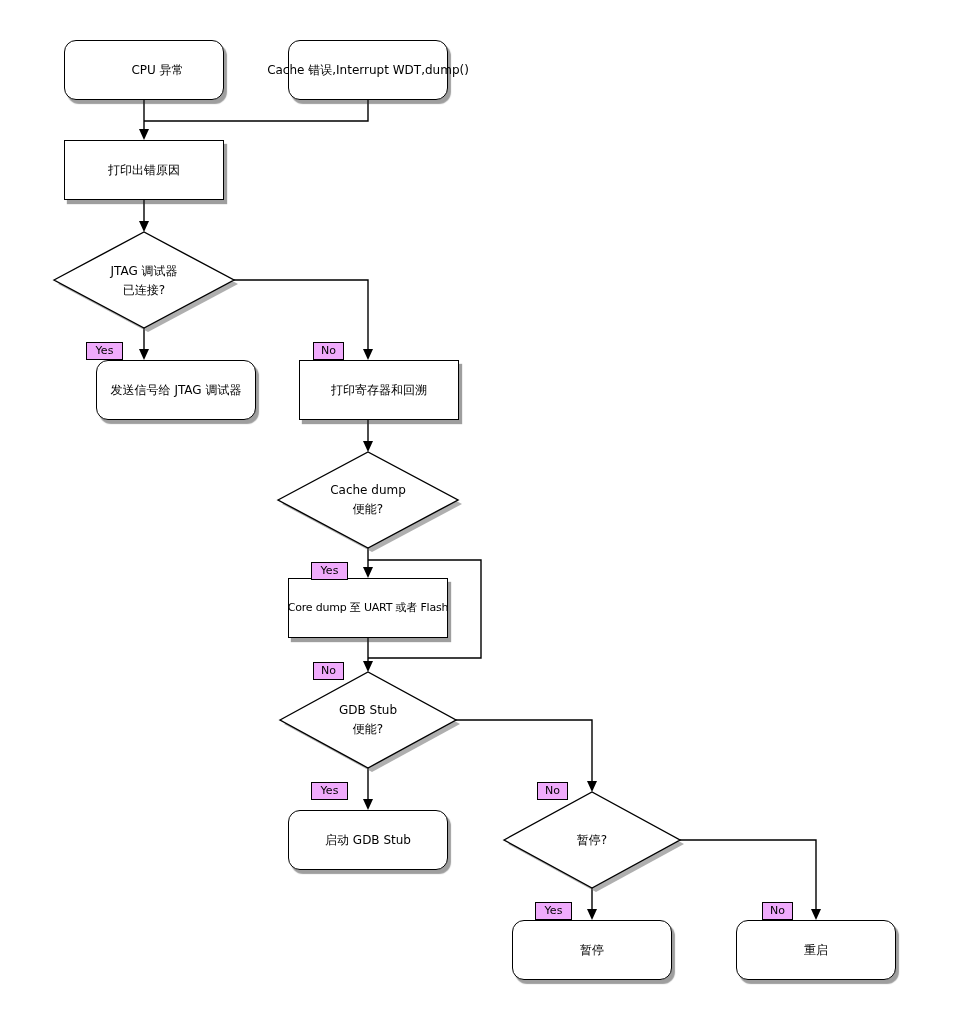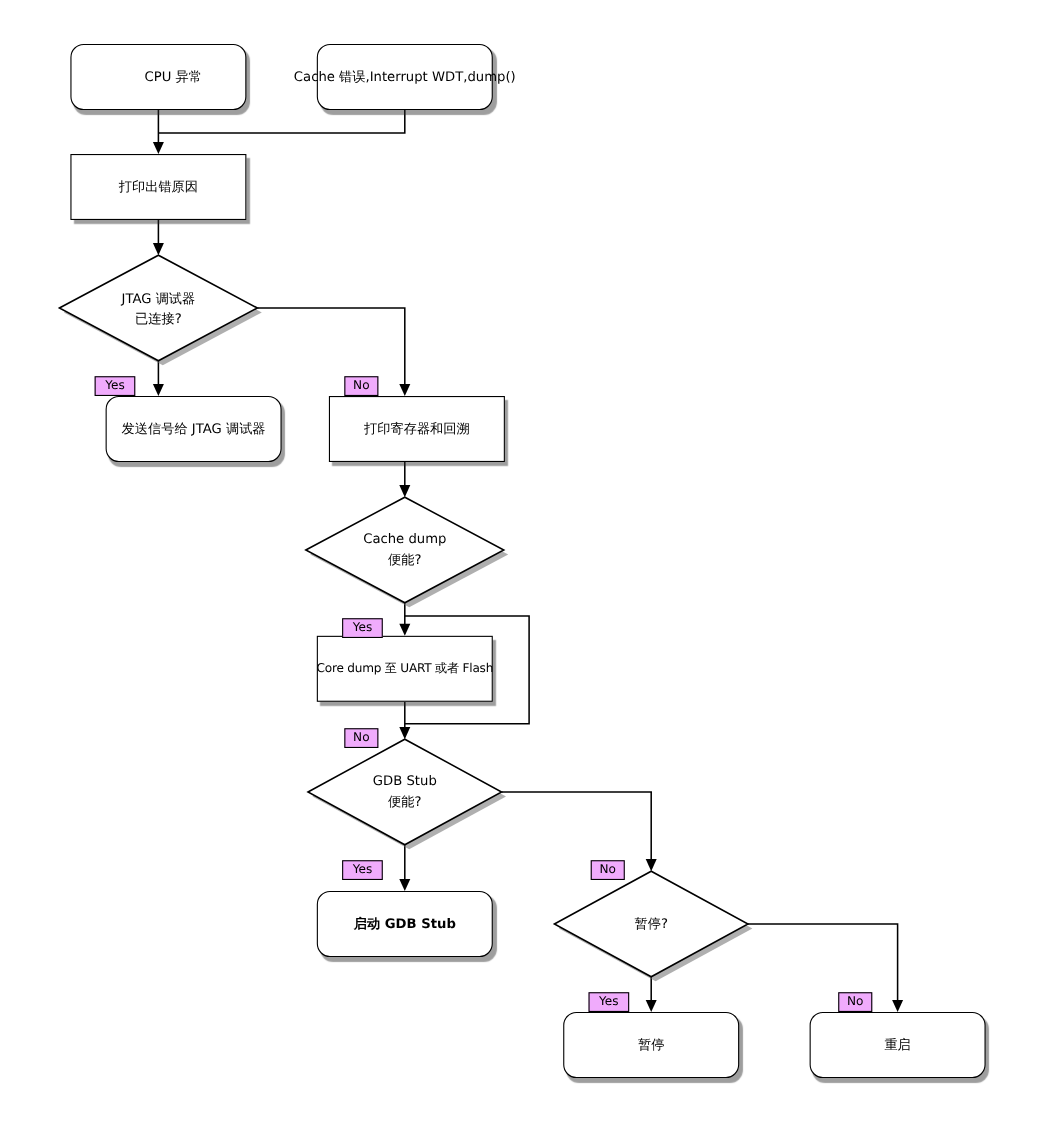--- a/index.html
+++ b/index.html
@@ -138,21 +138,21 @@
 
   <div class="node" style="left:288px; top:360px;margin-left:11px;">
     <span>打印寄存器</span>
     <span>和回溯</span>
   </div>
 
   <div class="node tight" style="left:288px; top:578px;">
     <span>Core dump 至 UART 或者 Flash</span>
   </div>
 
-  <div class="node rounded" style="left:288px; top:810px;font-weight:bold;">
+  <div class="node rounded" style="left:288px; top:810px;">
     <span>启动 GDB Stub</span>
   </div>
 
   <div class="node rounded" style="left:512px; top:920px;">
     <span>暂停</span>
   </div>
 
   <div class="node rounded" style="left:736px; top:920px;">
     <span>重启</span>
   </div>

